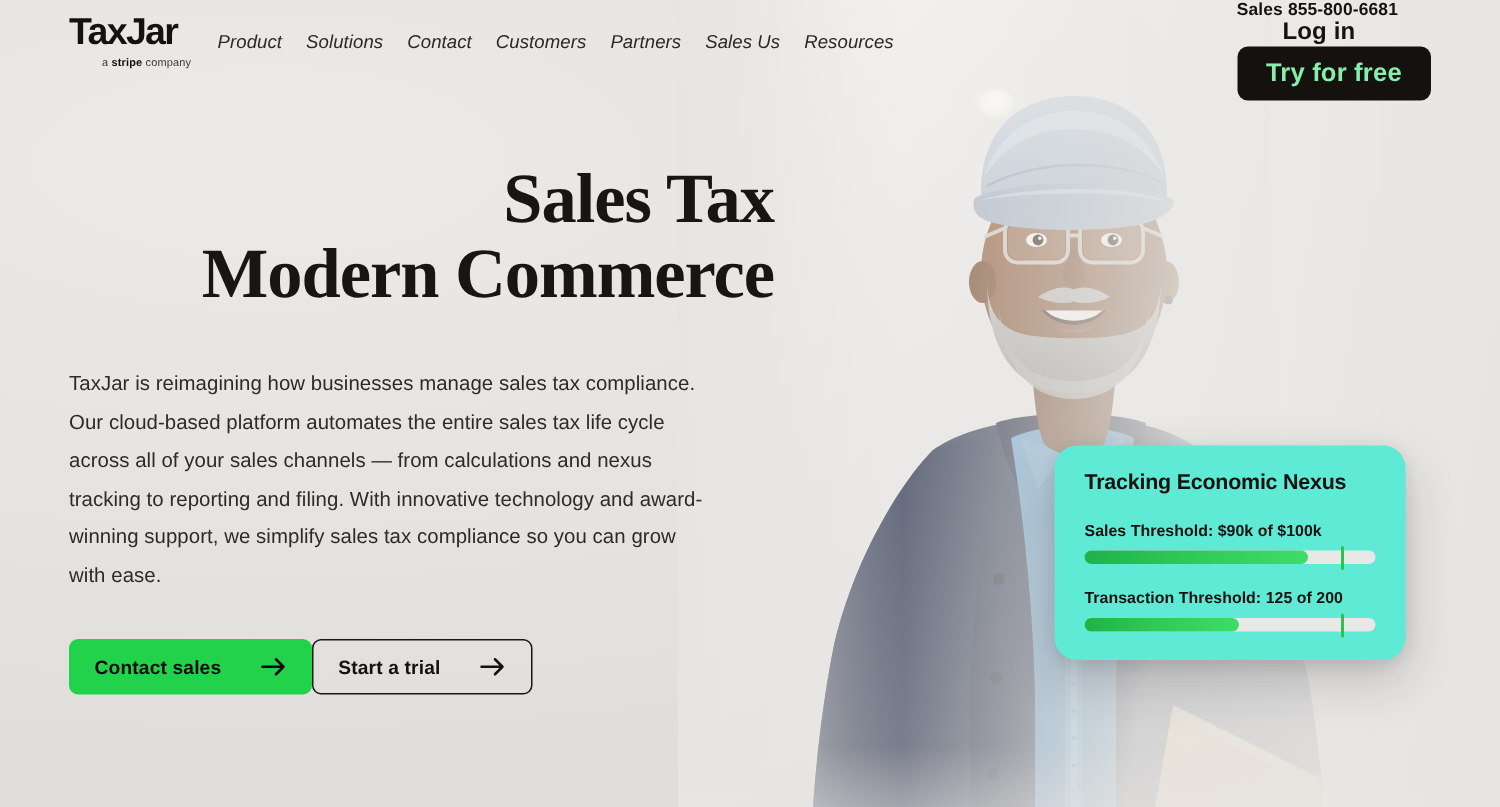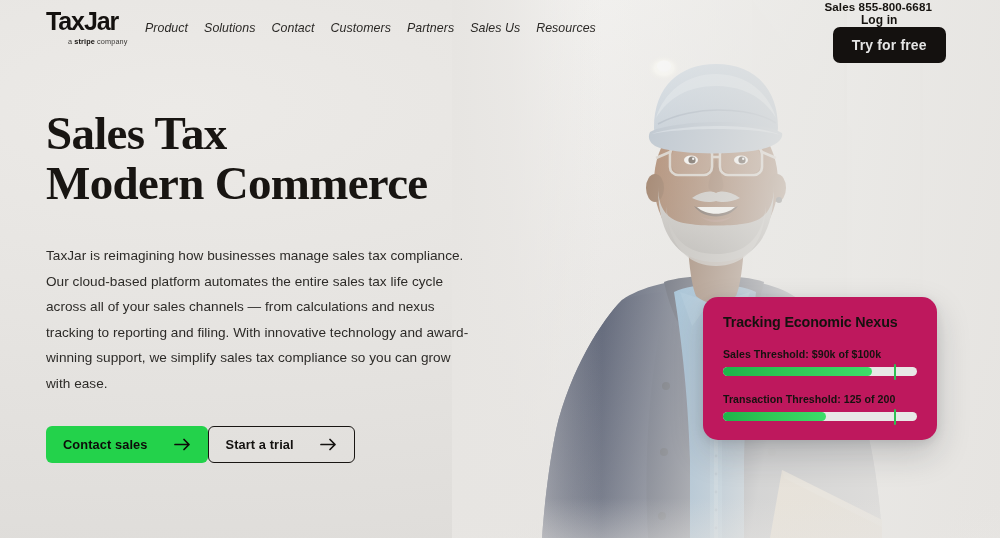--- a/index.html
+++ b/index.html
@@ -67,42 +67,42 @@
 
   #nav-right {
     position:absolute; right:46px; top:0; height:56px;
     display:flex; align-items:center; gap:0;flex-direction:column;
   }
   #nav-sales {
     font-size:11.6px; font-weight:700; color:#16130f;
     letter-spacing:.1px; white-space:nowrap; margin-right:22px;
   }
   #nav-login {
-    font-size:12px; font-weight:700; color:#16130f;
+    font-size:16px; font-weight:700; color:#16130f;
     text-decoration:none; letter-spacing:.1px; margin-right:20px;
   }
   #btn-tryfree {
-    background:#14110f; color:#e5e5e5;
-    font-size:14px; font-weight:700; letter-spacing:.15px;
+    background:#14110f; color:#86efac;
+    font-size:17px; font-weight:700; letter-spacing:.15px;
     border:none; border-radius:7px;
     padding:0 19px; height:36px; line-height:36px;
     cursor:pointer; white-space:nowrap;
     font-family:"Liberation Sans", sans-serif;
   }
 
   
   #hero { position:absolute; left:46px; top:108px; width:470px; z-index:60; }
   #headline {
     font-family:"Liberation Serif", serif;
     font-weight:700;
     font-size:47px; line-height:50px;
     letter-spacing:-0.7px;
     color:#181512;
   }
-  #headline .ln { display:block; white-space:nowrap; }
+  #headline .ln { display:block; white-space:nowrap;text-align:right; }
 
   #subcopy {
     margin-top:35px;
     font-size:13.6px; line-height:25.5px;
     color:#2d2b28; letter-spacing:.04px;
     width:432px;
   }
 
   #cta-row { margin-top:30px; display:flex; align-items:center; }
   .cta {
@@ -112,21 +112,21 @@
     font-family:"Liberation Sans", sans-serif;
     padding:0 17px; white-space:nowrap;
   }
   #cta-primary { background:#23d24b; color:#0d0b09; border:none; }
   #cta-secondary { background:transparent; color:#141210; border:1.4px solid #191613; }
   .cta svg { flex:0 0 auto; }
 
   
   #card {
     position:absolute; left:703px; top:297px; width:234px; height:143px;
-    background:#be185d; border-radius:15px; z-index:80;
+    background:#5eead4; border-radius:15px; z-index:80;
     box-shadow:0 14px 34px rgba(25,30,40,.20), 0 3px 10px rgba(25,30,40,.10);
     padding:17px 20px 0 20px;
   }
   #card-title {
     font-size:14.3px; font-weight:700; color:#15120f;
     letter-spacing:-.15px; line-height:1.2;
   }
   .metric { margin-top:17px; }
   .metric-label {
     font-size:10.6px; font-weight:700; color:#15120f;

